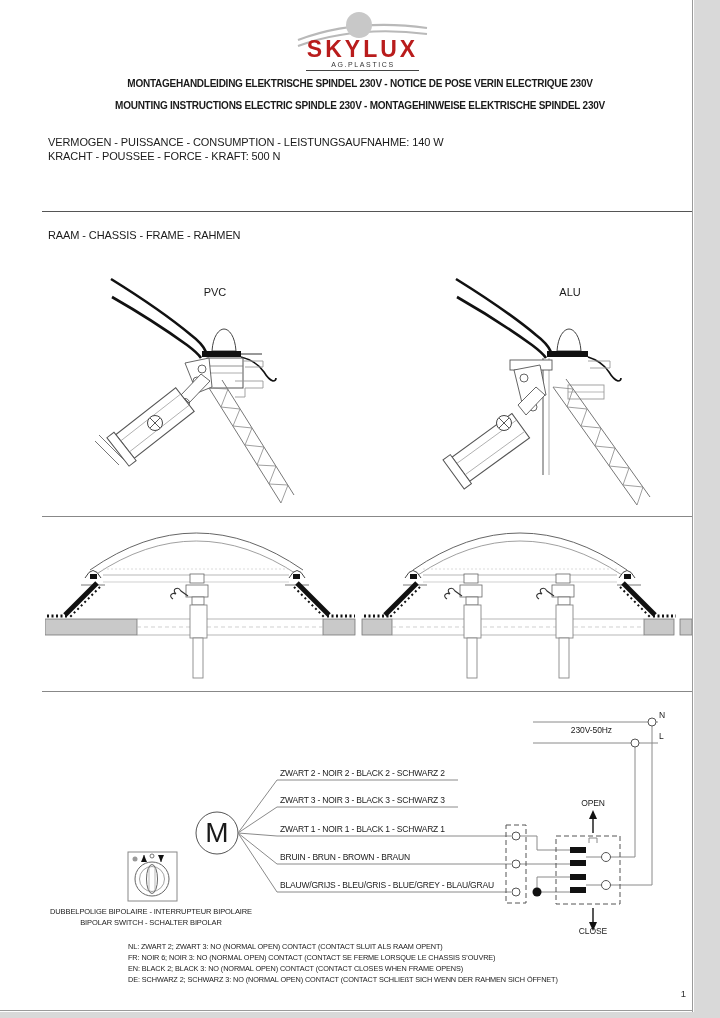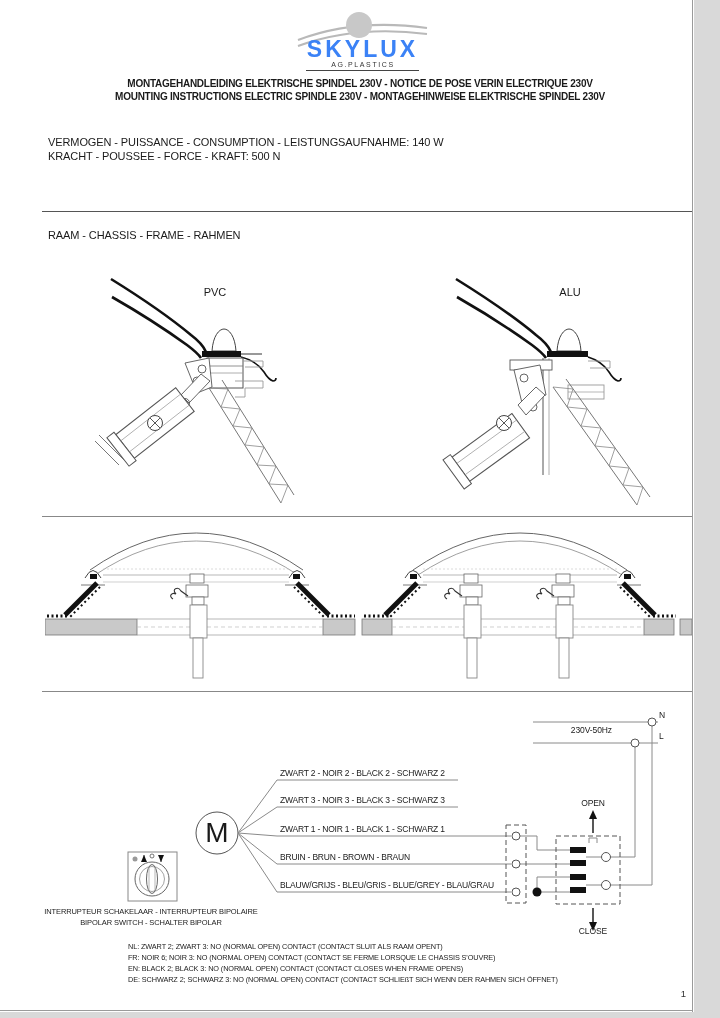--- a/index.html
+++ b/index.html
@@ -14,21 +14,21 @@
   .center { text-align:center; }
   
   .edge-right-line { left:692px; top:0; width:1px; height:1012px; background:#9a9a9a; }
   .edge-right-band { left:694px; top:0; width:26px; height:1018px; background:#d9d9d9; }
   .edge-bottom-line { left:0; top:1010px; width:693px; height:1px; background:#9a9a9a; }
   .edge-bottom-band { left:0; top:1012px; width:720px; height:6px; background:#d9d9d9; }
   
   .rule { height:1px; background:#555; }
   
   .brand { left:300px; top:36px; width:125px; font-size:23px; font-weight:bold;
-           letter-spacing:3px; text-align:center; color:#3b82f6; }
+           letter-spacing:3px; text-align:center; color:#b91c1c; }
   .brand-sub { left:318px; top:61px; width:90px; font-size:7px; letter-spacing:1.6px;
                text-align:center; color:#333; }
   .brand-rule { left:306px; top:70px; width:113px; height:1px; background:#444; }
   
   .title-line { left:0; top:0; width:720px; text-align:center; font-size:10px;
                 font-weight:bold; letter-spacing:-0.25px; }
   
   .spec-line { font-size:11px; line-height:14px; letter-spacing:-0.1px; }
   .heading { font-size:11px; letter-spacing:-0.1px; }
   .draw-label { font-size:11px; text-align:center; }
@@ -49,21 +49,21 @@
   <svg class="abs" style="left:290px; top:8px;" width="145" height="40" viewBox="0 0 145 40">
     <path d="M8,32 Q66,10 137,20" fill="none" stroke="#b9b9b9" stroke-width="2"></path>
     <path d="M8,38 Q66,17 137,26" fill="none" stroke="#b9b9b9" stroke-width="2"></path>
     <circle cx="69" cy="17" r="13" fill="#c8c8c8"></circle>
   </svg>
   <div class="abs brand txt">SKYLUX</div>
   <div class="abs brand-sub txt">AG.PLASTICS</div>
   <div class="abs brand-rule"></div>
 
   <div class="abs title-line" style="top:78px;">MONTAGEHANDLEIDING ELEKTRISCHE SPINDEL 230V - NOTICE DE POSE VERIN ELECTRIQUE 230V</div>
-  <div class="abs title-line" style="top:91px;">MOUNTING INSTRUCTIONS ELECTRIC SPINDLE 230V - MONTAGEHINWEISE ELEKTRISCHE SPINDEL 230V</div>
+  <div class="abs title-line" style="top:100px;">MOUNTING INSTRUCTIONS ELECTRIC SPINDLE 230V - MONTAGEHINWEISE ELEKTRISCHE SPINDEL 230V</div>
 
   <div class="abs" style="left:48px; top:135px;">
     <div class="spec-line txt">VERMOGEN - PUISSANCE - CONSUMPTION - LEISTUNGSAUFNAHME: 140 W</div>
     <div class="spec-line txt">KRACHT - POUSSEE - FORCE - KRAFT: 500 N</div>
   </div>
 
   <div class="abs rule" style="left:42px; top:211px; width:651px;"></div>
   <div class="abs heading txt" style="left:48px; top:229px;">RAAM - CHASSIS - FRAME - RAHMEN</div>
 
   <div class="abs draw-label" style="left:195px; top:286px; width:40px;">PVC</div>
@@ -272,21 +272,21 @@
   <div class="abs small-lab" style="left:659px; top:710px;">N</div>
   <div class="abs small-lab" style="left:659px; top:731px;">L</div>
   <div class="abs m-label" style="left:197px; top:817px; width:40px;">M</div>
   <div class="abs wire-label" style="left:280px; top:768px;">ZWART 2 - NOIR 2 - BLACK 2 - SCHWARZ 2</div>
   <div class="abs wire-label" style="left:280px; top:795px;text-align:right;">ZWART 3 - NOIR 3 - BLACK 3 - SCHWARZ 3</div>
   <div class="abs wire-label" style="left:280px; top:824px;">ZWART 1 - NOIR 1 - BLACK 1 - SCHWARZ 1</div>
   <div class="abs wire-label" style="left:280px; top:852px;">BRUIN - BRUN - BROWN - BRAUN</div>
   <div class="abs wire-label" style="left:280px; top:880px;">BLAUW/GRIJS - BLEU/GRIS - BLUE/GREY - BLAU/GRAU</div>
   <div class="abs small-lab center" style="left:573px; top:798px; width:40px;">OPEN</div>
   <div class="abs small-lab center" style="left:571px; top:926px; width:44px;">CLOSE</div>
-  <div class="abs cap-line" style="left:40px; top:907px; width:222px;">INTERRUPTEUR SCHAKELAAR - INTERRUPTEUR BIPOLAIRE</div>
+  <div class="abs cap-line" style="left:40px; top:907px; width:222px;">DUBBELPOLIGE BIPOLAIRE - INTERRUPTEUR BIPOLAIRE</div>
   <div class="abs cap-line" style="left:40px; top:918px; width:222px;">BIPOLAR SWITCH - SCHALTER BIPOLAR</div>
 
   <div class="abs" style="left:128px; top:941px;">
     <div class="note-line">NL: ZWART 2; ZWART 3: NO (NORMAL OPEN) CONTACT (CONTACT SLUIT ALS RAAM OPENT)</div>
     <div class="note-line">FR: NOIR 6; NOIR 3: NO (NORMAL OPEN) CONTACT (CONTACT SE FERME LORSQUE LE CHASSIS S'OUVRE)</div>
     <div class="note-line">EN: BLACK 2; BLACK 3: NO (NORMAL OPEN) CONTACT (CONTACT CLOSES WHEN FRAME OPENS)</div>
     <div class="note-line">DE: SCHWARZ 2; SCHWARZ 3: NO (NORMAL OPEN) CONTACT (CONTACT SCHLIEßT SICH WENN DER RAHMEN SICH ÖFFNET)</div>
   </div>
 
   <div class="abs page-num" style="left:668px; top:988px; width:18px;">1</div>

